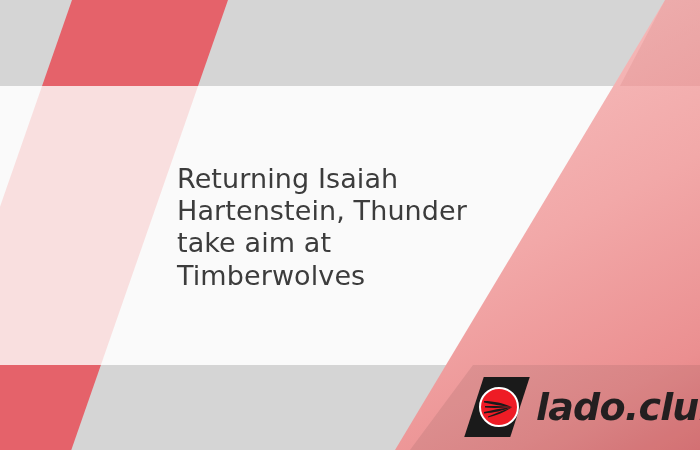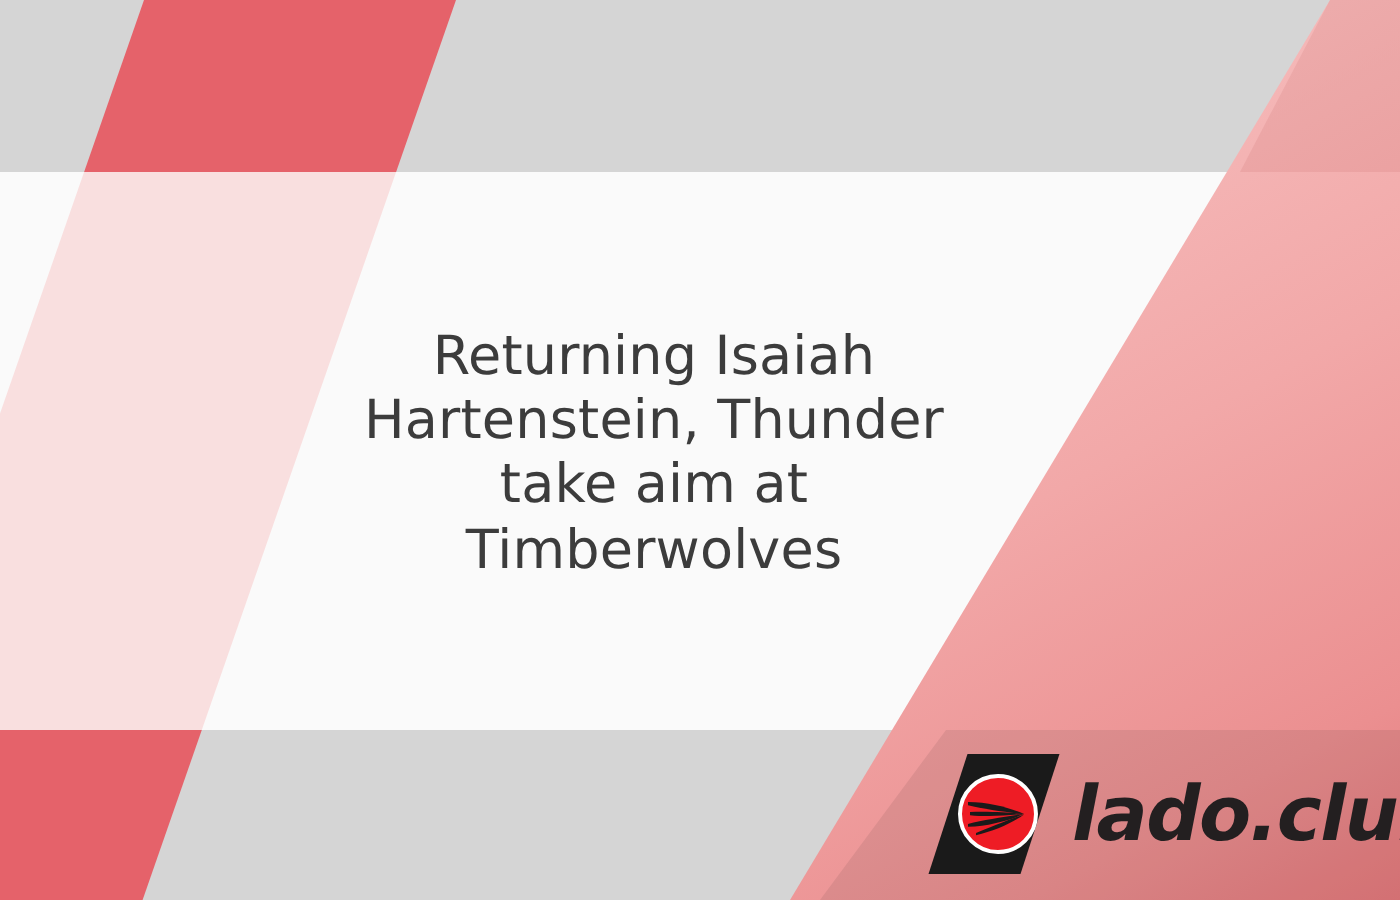--- a/index.html
+++ b/index.html
@@ -117,33 +117,32 @@
     height: 85px;
     clip-path: polygon(473px 0, 700px 0, 700px 85px, 410px 85px);
     background: #d5d5d5;
     mix-blend-mode: multiply;
     opacity: .45;
   }
 
   
   .headline {
     position: absolute;
-    left: 152px;
+    left: 177px;
     top: 131px;
     width: 350px;
     margin: 0;
     color: #3c3c3c;
     font-family: "DejaVu Sans", sans-serif;
     font-size: 27px;
     font-weight: 400;
     line-height: 1.19;
     letter-spacing: .1px;
     text-indent: 136px;
     white-space: pre-wrap;
-    text-align: center;
   }
 
   
   .logo {
     position: absolute;
     left: 466px;
     top: 375px;
     height: 64px;
     display: flex;
     align-items: center;

